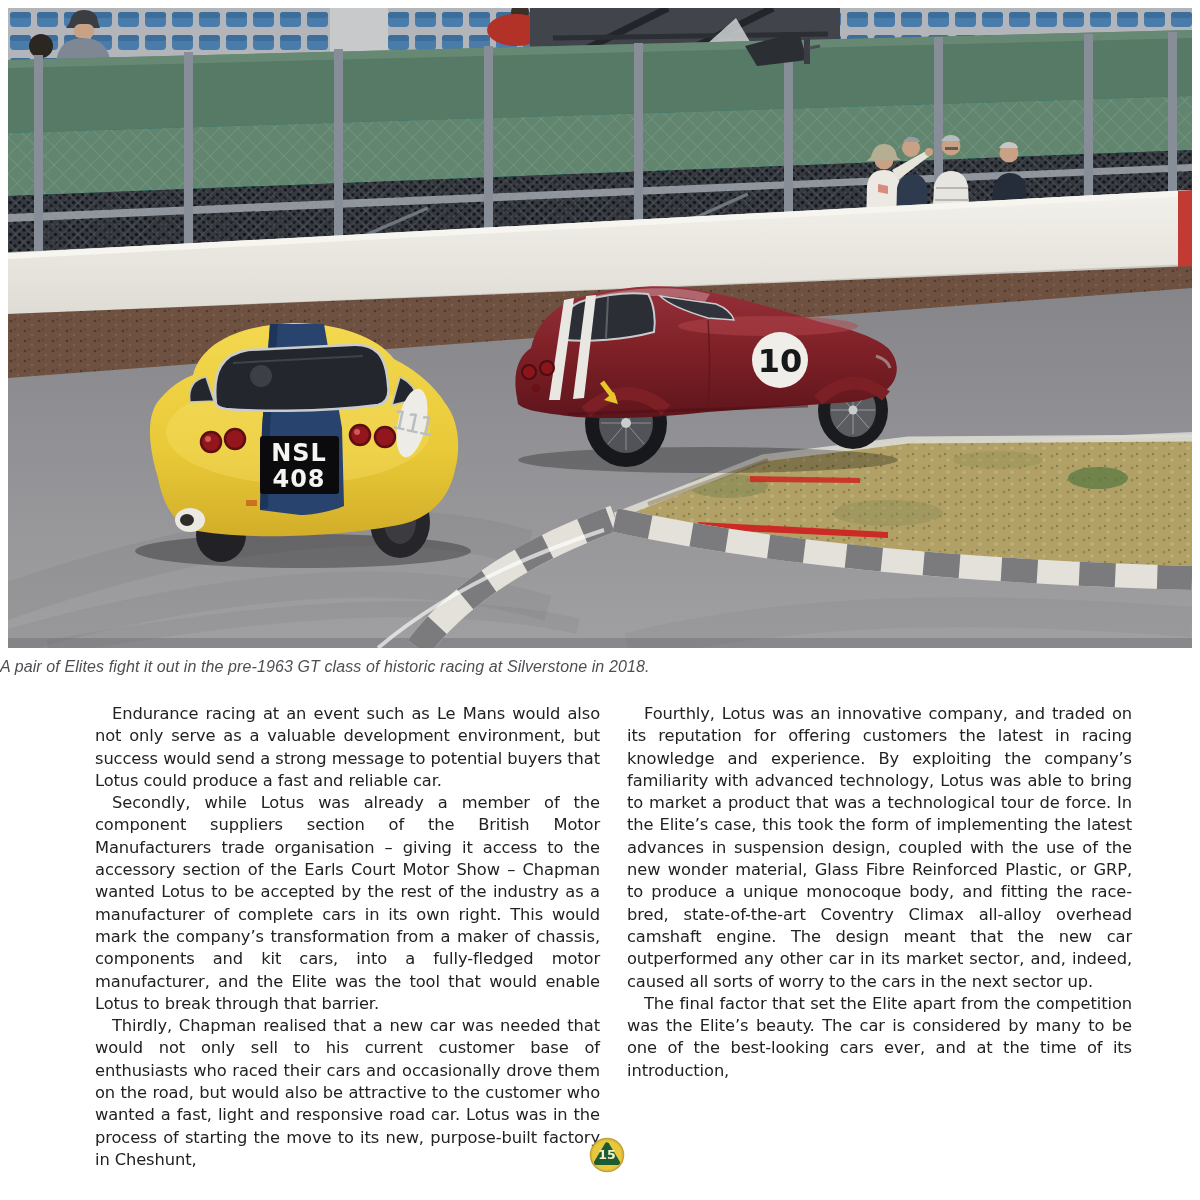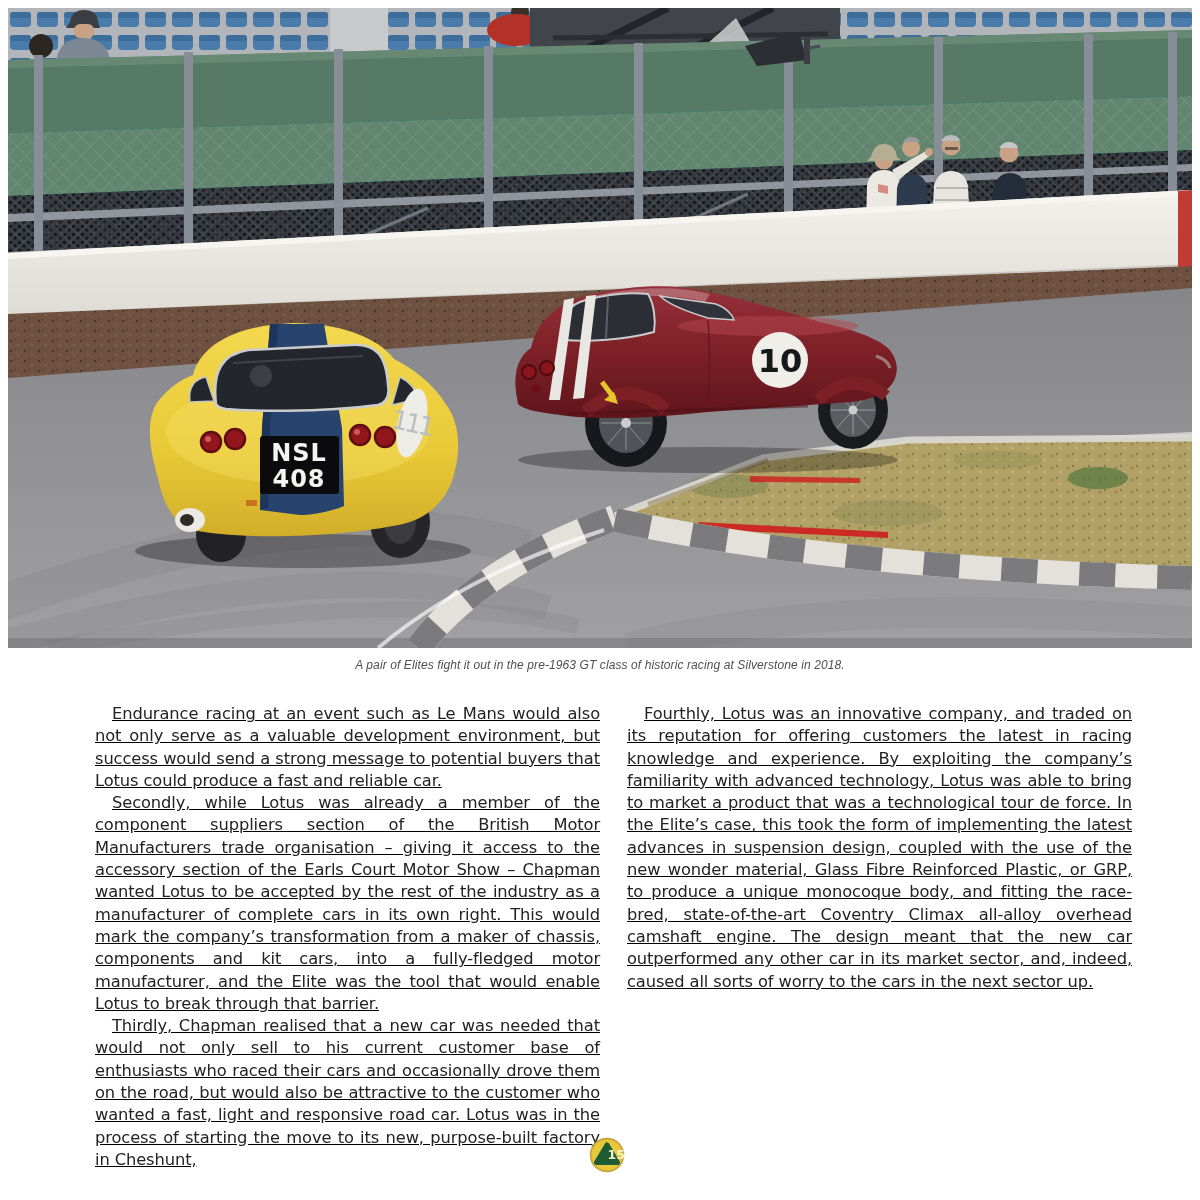--- a/index.html
+++ b/index.html
@@ -5,39 +5,39 @@
   html,body{margin:0;padding:0;}
   body{
     width:1200px;height:1200px;position:relative;background:#ffffff;
     font-family:"DejaVu Sans",sans-serif;overflow:hidden;
   }
   .photo-wrap{
     position:absolute;left:8px;top:8px;width:1184px;height:640px;overflow:hidden;background:#0f766e;
   }
   .photo-wrap svg{display:block;}
   .caption{
-    position:absolute;left:0;top:658px;width:1200px;text-align:center;
+    position:absolute;left:0;top:658px;width:1200px;
     font-family:"Liberation Sans",sans-serif;font-style:italic;
-    font-size:12px;color:#4e4f53;letter-spacing:.1px;
+    font-size:16px;color:#4e4f53;letter-spacing:.1px;
   }
   .article{
     position:absolute;left:95px;top:703px;width:1037px;
-    display:flex;gap:27px;text-decoration:underline;
+    display:flex;gap:27px;
   }
   .col{width:505px;}
   .col p{
     margin:0;text-align:justify;font-size:16.3px;line-height:22.3px;color:#222224;
     letter-spacing:-0.1px;
   }
   .col p.indent{text-indent:17px;}
   .badge{
     position:absolute;left:589px;top:1137px;width:36px;height:36px;
   }
   .badge .num{
-    position:absolute;left:0;top:10px;width:36px;text-align:right;
+    position:absolute;left:0;top:10px;width:36px;text-align:center;
     font-size:12.5px;font-weight:bold;color:#f7f0c8;
     font-family:"DejaVu Sans",sans-serif;
   }
 </style>
 </head>
 <body>
 
 <div class="photo-wrap">
 <svg width="1184" height="640" viewBox="0 0 1184 640" xmlns="http://www.w3.org/2000/svg">
   <defs>
@@ -363,20 +363,21 @@
 <div class="caption">A pair of Elites fight it out in the pre-1963 GT class of historic racing at Silverstone in 2018.</div>
 
 <div class="article">
   <div class="col">
     <p class="indent">Endurance racing at an event such as Le Mans would also not only serve as a valuable development environment, but success would send a strong message to potential buyers that Lotus could produce a fast and reliable car.</p>
     <p class="indent">Secondly, while Lotus was already a member of the component suppliers section of the British Motor Manufacturers trade organisation – giving it access to the accessory section of the Earls Court Motor Show – Chapman wanted Lotus to be accepted by the rest of the industry as a manufacturer of complete cars in its own right. This would mark the company’s transformation from a maker of chassis, components and kit cars, into a fully-fledged motor manufacturer, and the Elite was the tool that would enable Lotus to break through that barrier.</p>
     <p class="indent">Thirdly, Chapman realised that a new car was needed that would not only sell to his current customer base of enthusiasts who raced their cars and occasionally drove them on the road, but would also be attractive to the customer who wanted a fast, light and responsive road car. Lotus was in the process of starting the move to its new, purpose-built factory in Cheshunt,</p>
   </div>
   <div class="col">
     <p class="indent">Fourthly, Lotus was an innovative company, and traded on its reputation for offering customers the latest in racing knowledge and experience. By exploiting the company’s familiarity with advanced technology, Lotus was able to bring to market a product that was a technological tour de force. In the Elite’s case, this took the form of implementing the latest advances in suspension design, coupled with the use of the new wonder material, Glass Fibre Reinforced Plastic, or GRP, to produce a unique monocoque body, and fitting the race-bred, state-of-the-art Coventry Climax all-alloy overhead camshaft engine. The design meant that the new car outperformed any other car in its market sector, and, indeed, caused all sorts of worry to the cars in the next sector up.</p>
+    <p class="indent">The final factor that set the Elite apart from the competition was the Elite’s beauty. The car is considered by many to be one of the best-looking cars ever, and at the time of its introduction,</p>
   </div>
 </div>
 
 <div class="badge">
   <svg width="36" height="36" viewBox="0 0 36 36">
     <circle cx="18" cy="18" r="16.5" fill="#e2bf3b" stroke="#c5a139" stroke-width="1.5"></circle>
     <circle cx="18" cy="18" r="14.5" fill="#e8c93e"></circle>
     <path d="M18,8 L28.5,25.5 L7.5,25.5 Z" fill="#1d5c33" stroke="#1d5c33" stroke-width="5" stroke-linejoin="round"></path>
   </svg>
   <div class="num">15</div>

